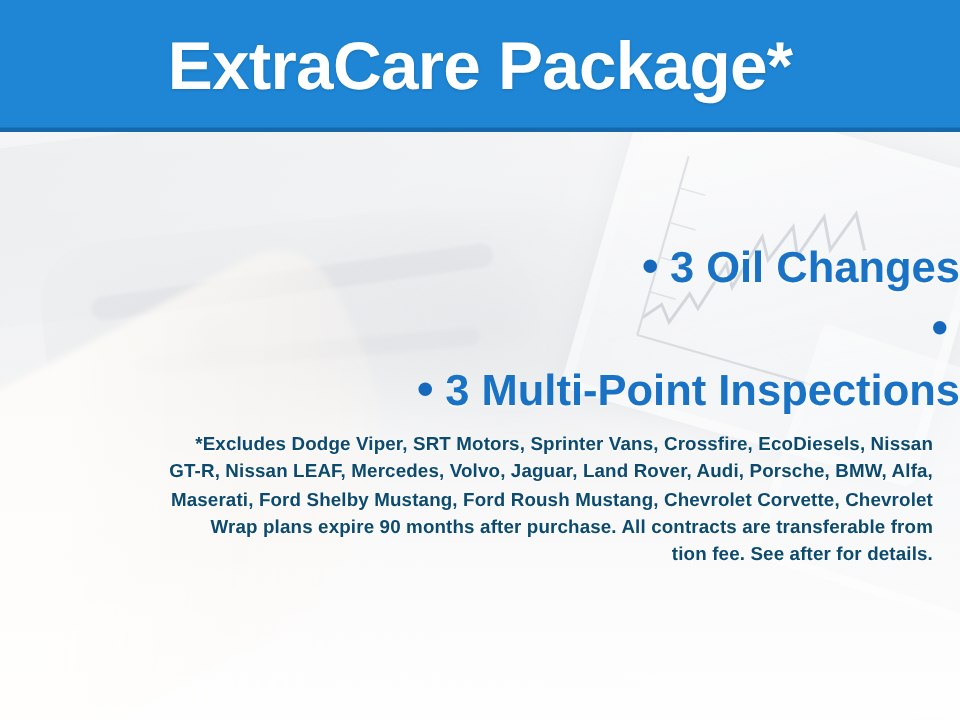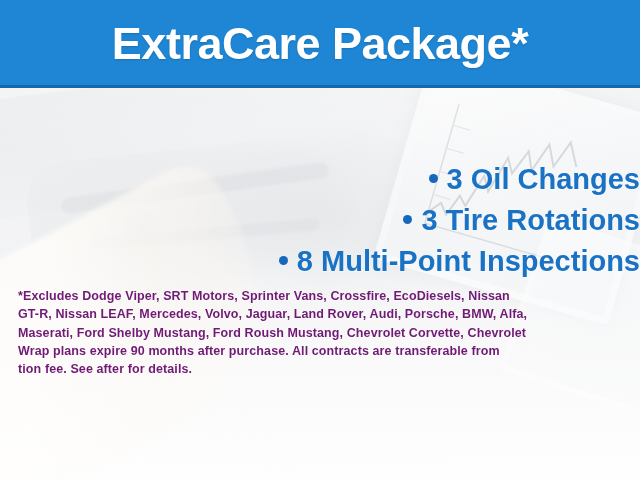--- a/index.html
+++ b/index.html
@@ -188,22 +188,22 @@
     position: relative;
     top: -3px;
   }
 
   
   .fineprint {
     position: absolute;
     left: 18px;
     top: 287px;
     width: 604px;
-    text-align: left;
-    color: #701a75;
+    text-align: right;
+    color: #0c4a6e;
     font-size: 12.5px;
     font-weight: bold;
     line-height: 18.3px;
     letter-spacing: .1px;
     text-shadow: 0 1px 1px rgba(255,255,255,.6);
   }
   .fineprint div { white-space: nowrap; }
 </style>
 </head>
 <body>
@@ -242,24 +242,24 @@
 
   <div class="banner">
     <div class="banner-title">ExtraCare Package*</div>
   </div>
 
   <div class="bullets">
     <div class="bullet-line">
       <span class="dot"></span><span>3 Oil Changes</span>
     </div>
     <div class="bullet-line">
-      <span class="dot"></span><span>3 Tire Rotations</span>
+      <span class="dot"></span>
     </div>
     <div class="bullet-line">
-      <span class="dot"></span><span>8 Multi-Point Inspections</span>
+      <span class="dot"></span><span>3 Multi-Point Inspections</span>
     </div>
   </div>
 
   <div class="fineprint">
     <div>*Excludes Dodge Viper, SRT Motors, Sprinter Vans, Crossfire, EcoDiesels, Nissan</div>
     <div>GT-R, Nissan LEAF, Mercedes, Volvo, Jaguar, Land Rover, Audi, Porsche, BMW, Alfa,</div>
     <div>Maserati, Ford Shelby Mustang, Ford Roush Mustang, Chevrolet Corvette, Chevrolet</div>
     <div>Wrap plans expire 90 months after purchase. All contracts are transferable from</div>
     <div>tion fee. See after for details.</div>
   </div>

